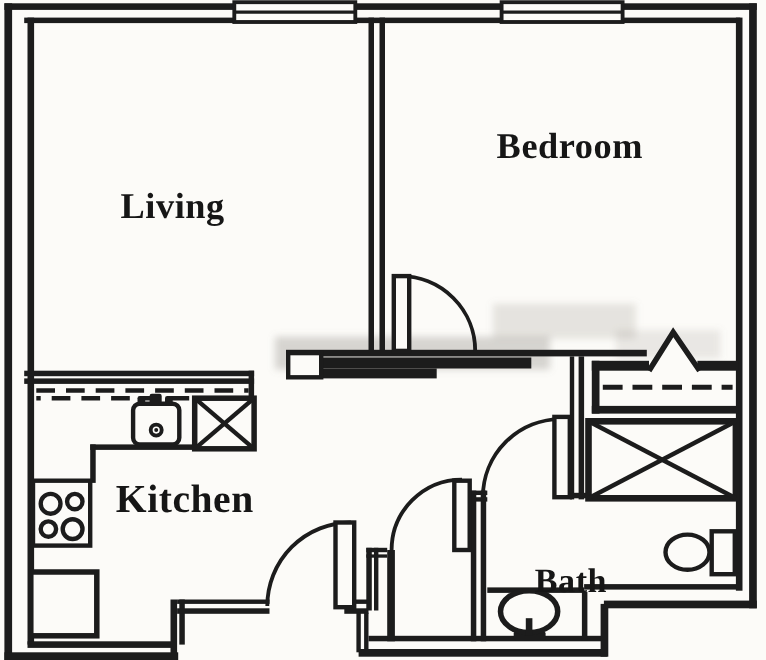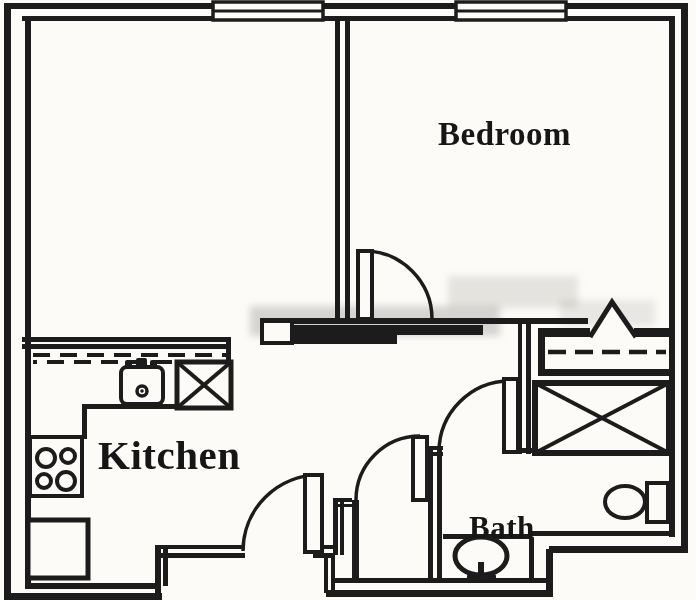--- a/index.html
+++ b/index.html
@@ -15,26 +15,27 @@
     overflow:hidden;
     font-family:"Liberation Serif","DejaVu Serif",serif;
   }
   .plan-wrap svg{position:absolute;left:0;top:0;color:var(--ink);}
   .room-label{
     position:absolute;
     color:var(--label);
     font-weight:700;
     letter-spacing:.5px;
     line-height:1;
+    text-align:center;
     white-space:nowrap;
     user-select:none;
   }
   .room-label.living  {left:92px;  top:172px; width:130px; font-size:33px;}
   .room-label.bedroom {left:438px; top:118px; width:160px; font-size:33px;}
-  .room-label.kitchen {left:98px;  top:435px; width:140px; font-size:41px;}
+  .room-label.kitchen {left:98px;  top:435px; width:140px; font-size:36px;}
   .room-label.bath    {left:469px; top:468px; width:100px; font-size:31px;margin-top:44px;}
 </style>
 </head>
 <body>
 
 <div class="plan-wrap">
 
   <svg width="696" height="600" viewBox="0 0 696 600">
     <defs>
       <filter id="smudge" x="-40%" y="-40%" width="180%" height="180%">
@@ -187,16 +188,17 @@
         <path d="M356,500 A64,64 0 0 1 420,436" stroke-width="3.5"></path>
         <rect x="413" y="437" width="14" height="63" fill="var(--paper)" stroke-width="4"></rect>
       </g>
       <g>
         <path d="M439,452 A71,71 0 0 1 510,381" stroke-width="3.5"></path>
         <rect x="504" y="379" width="14" height="73" fill="var(--paper)" stroke-width="4"></rect>
       </g>
     </g>
   </svg>
 
+  <div class="room-label living">Living</div>
   <div class="room-label bedroom">Bedroom</div>
   <div class="room-label kitchen">Kitchen</div>
   <div class="room-label bath">Bath</div>
 </div>
 
 </body></html>

